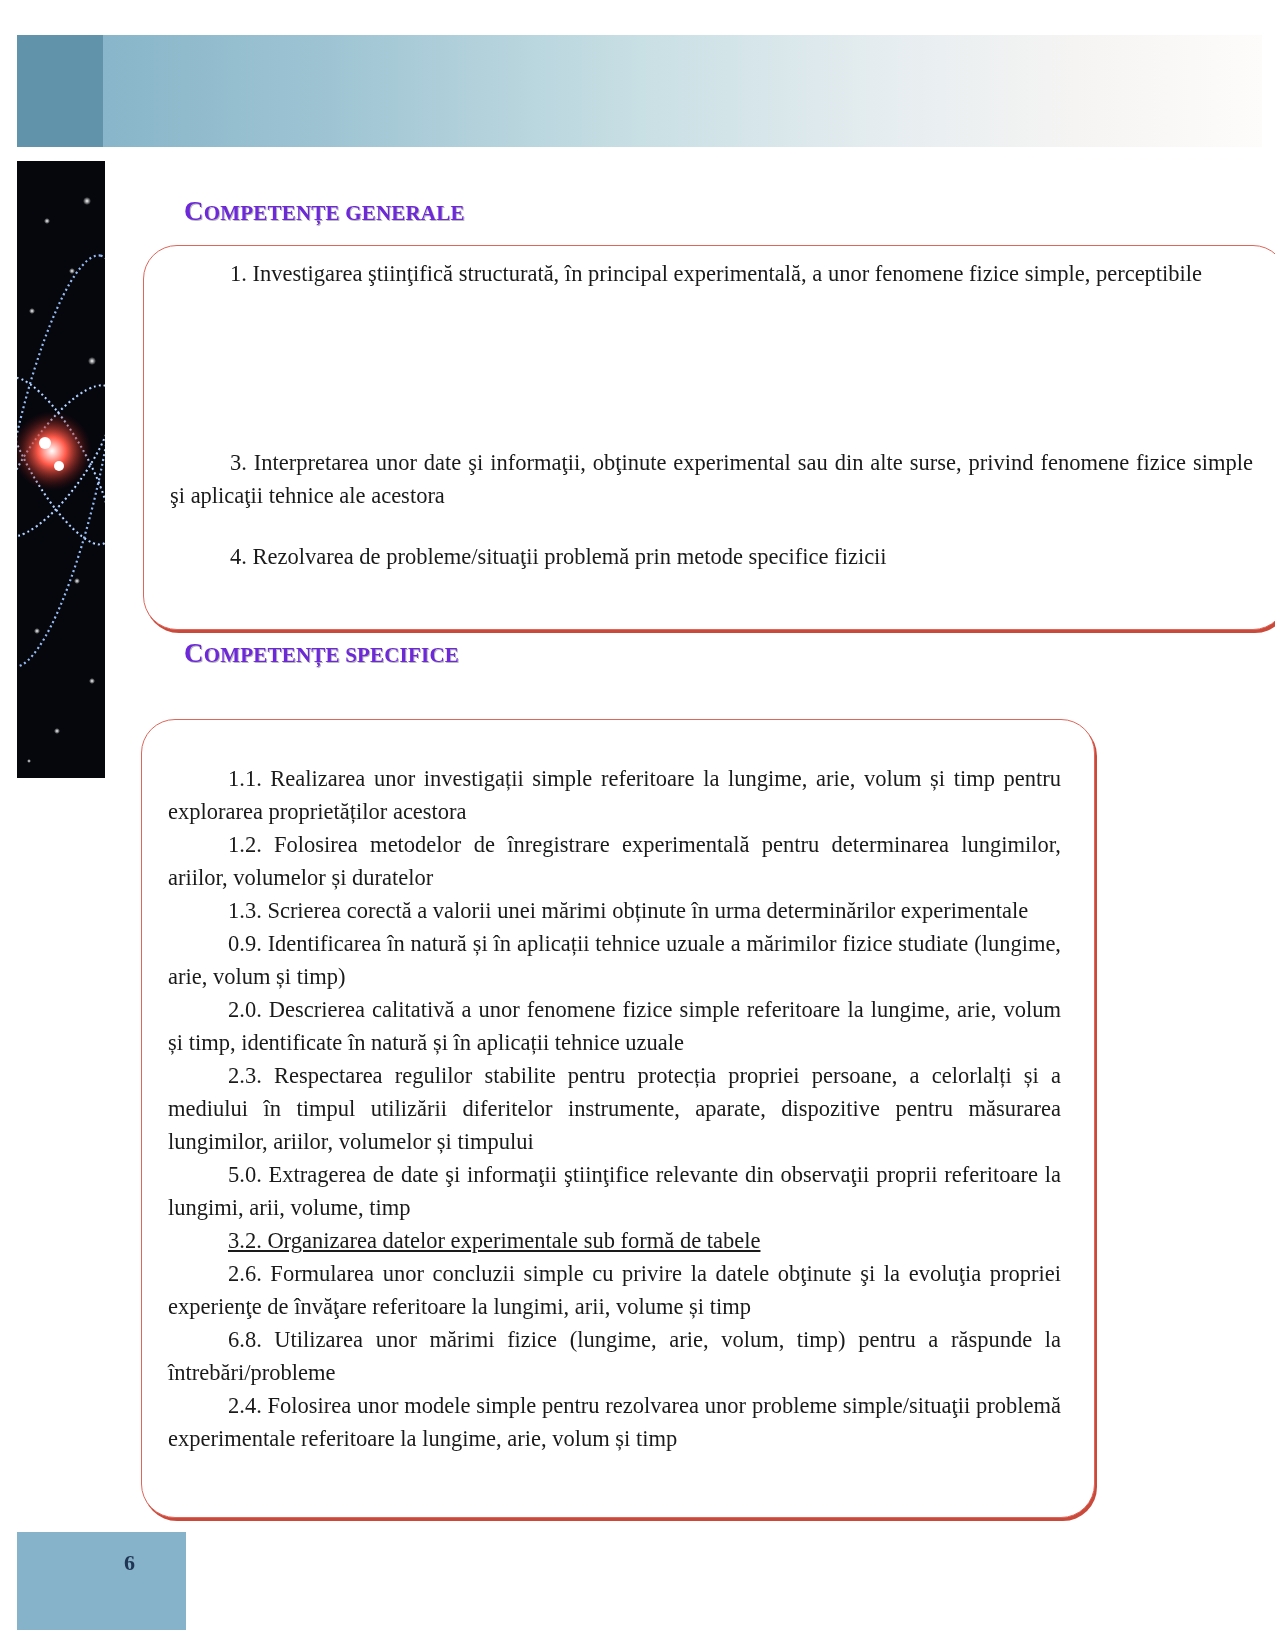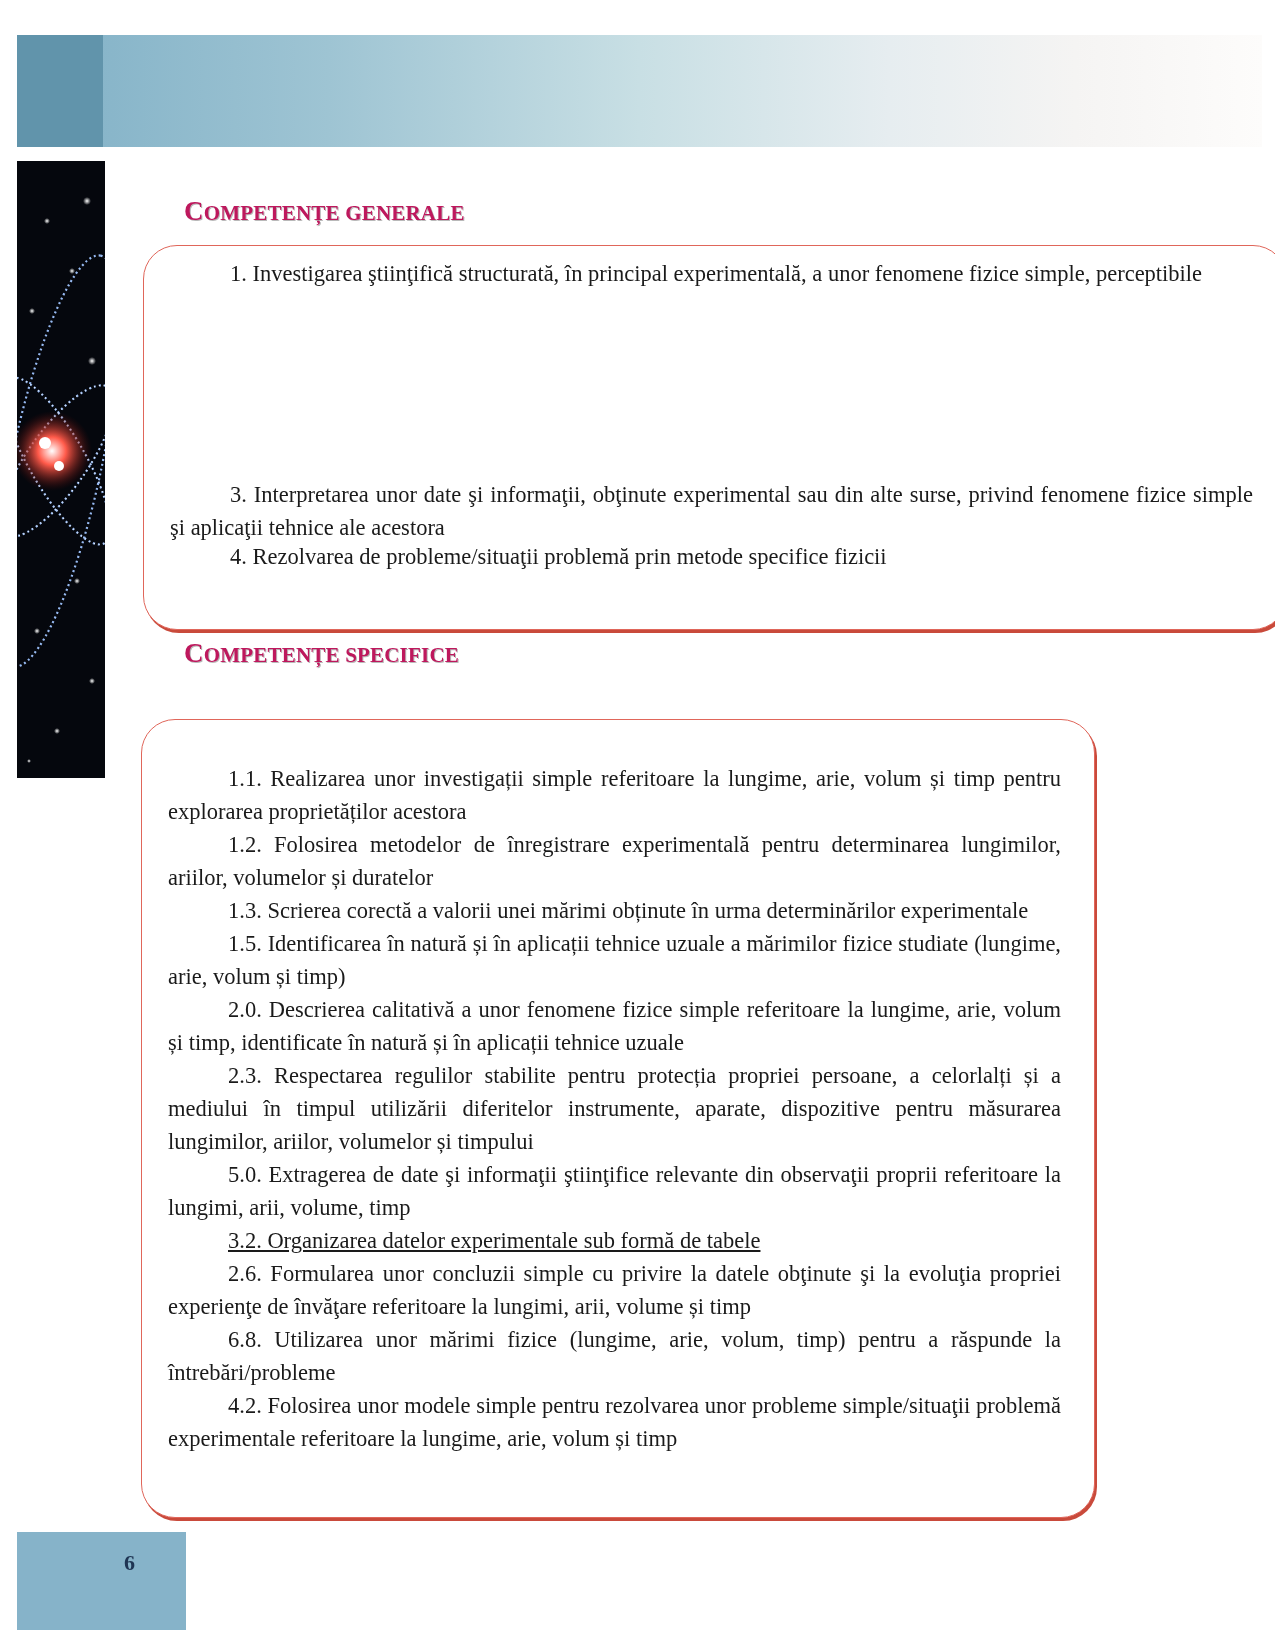--- a/index.html
+++ b/index.html
@@ -7,21 +7,21 @@
          font-family: "Liberation Serif", "DejaVu Serif", serif; color: #1a1a1a; }
 
   .header-bar { position: absolute; left: 17px; top: 35px; width: 1245px; height: 112px;
                 background: linear-gradient(to right, #80b0c6 0%, #9ec4d3 25%, #c8dfe4 50%, #e6edf0 70%, #f5f4f3 85%, #fdfcfb 100%); }
   .header-block { position: absolute; left: 17px; top: 35px; width: 86px; height: 112px; background: #6194ab; }
 
   .side-art { position: absolute; left: 17px; top: 161px; width: 88px; height: 617px;
               background: #05070d; overflow: hidden; }
   .side-art svg { display: block; }
 
-  .section-title { position: absolute; left: 184px; color: #be185d;
+  .section-title { position: absolute; left: 184px; color: #6d28d9;
                    font-family: "Liberation Serif", serif; font-weight: bold;
                    text-shadow: 1px 1px 0 #b9b9b9; letter-spacing: 0.2px; }
   .section-title .cap { font-size: 27px; }
   .section-title .rest { font-size: 21px; text-transform: uppercase; }
 
   .box { position: absolute; background: #ffffff;
          border: 1.5px solid #e0665a; border-radius: 34px;
          box-shadow: 2px 3px 0 #c94a3b; box-sizing: border-box; }
   .box-general { left: 143px; top: 245px; width: 1144px; height: 385px; }
   .box-specific { left: 141px; top: 719px; width: 954px; height: 799px; }
@@ -78,37 +78,37 @@
         <circle cx="12" cy="600" r="2"></circle>
     </g>
   </svg>
 </div>
 
 <div class="section-title" style="top:196px;">
   <span class="cap">C</span><span class="rest">ompetențe generale</span>
 </div>
 <div class="box box-general">
   <p class="item" style="top:11px;">1. Investigarea ştiinţifică structurată, în principal experimentală, a unor fenomene fizice simple, perceptibile</p>
-  <p class="item" style="top:200px;margin-top:32px;">3. Interpretarea unor date şi informaţii, obţinute experimental sau din alte surse, privind fenomene fizice simple şi aplicaţii tehnice ale acestora</p>
+  <p class="item" style="top:200px;">3. Interpretarea unor date şi informaţii, obţinute experimental sau din alte surse, privind fenomene fizice simple şi aplicaţii tehnice ale acestora</p>
   <p class="item" style="top:294px;">4. Rezolvarea de probleme/situaţii problemă prin metode specifice fizicii</p>
 </div>
 
 <div class="section-title" style="top:638px;">
   <span class="cap">C</span><span class="rest">ompetențe specifice</span>
 </div>
 <div class="box box-specific">
   <div style="position:absolute; left:26px; right:33px; top:42px;">
     <p class="item" style="position:static;">1.1. Realizarea unor investigații simple referitoare la lungime, arie, volum și timp pentru explorarea proprietăților acestora</p>
     <p class="item" style="position:static;">1.2. Folosirea metodelor de înregistrare experimentală pentru determinarea lungimilor, ariilor, volumelor și duratelor</p>
     <p class="item" style="position:static;">1.3. Scrierea corectă a valorii unei mărimi obținute în urma determinărilor experimentale</p>
-    <p class="item" style="position:static;">1.5. Identificarea în natură și în aplicații tehnice uzuale a mărimilor fizice studiate (lungime, arie, volum și timp)</p>
+    <p class="item" style="position:static;">0.9. Identificarea în natură și în aplicații tehnice uzuale a mărimilor fizice studiate (lungime, arie, volum și timp)</p>
     <p class="item" style="position:static;">2.0. Descrierea calitativă a unor fenomene fizice simple referitoare la lungime, arie, volum și timp, identificate în natură și în aplicații tehnice uzuale</p>
     <p class="item" style="position:static;">2.3. Respectarea regulilor stabilite pentru protecția propriei persoane, a celorlalți și a mediului în timpul utilizării diferitelor instrumente, aparate, dispozitive pentru măsurarea lungimilor, ariilor, volumelor și timpului</p>
     <p class="item" style="position:static;">5.0.  Extragerea de date şi informaţii ştiinţifice relevante din observaţii proprii referitoare la lungimi, arii, volume, timp</p>
     <p class="item" style="position:static;text-decoration:underline;">3.2. Organizarea datelor experimentale sub formă de tabele</p>
     <p class="item" style="position:static;">2.6. Formularea unor  concluzii simple cu  privire la  datele obţinute şi la evoluţia propriei experienţe de învăţare referitoare la lungimi, arii, volume și timp</p>
     <p class="item" style="position:static;">6.8. Utilizarea unor mărimi fizice (lungime, arie, volum, timp) pentru a răspunde la întrebări/probleme</p>
-    <p class="item" style="position:static;">4.2. Folosirea unor modele simple pentru rezolvarea unor probleme simple/situaţii problemă experimentale referitoare la lungime, arie, volum și timp</p>
+    <p class="item" style="position:static;">2.4. Folosirea unor modele simple pentru rezolvarea unor probleme simple/situaţii problemă experimentale referitoare la lungime, arie, volum și timp</p>
   </div>
 </div>
 
 <div class="page-tab"></div>
 <div class="page-number">6</div>
 
 </body></html>

